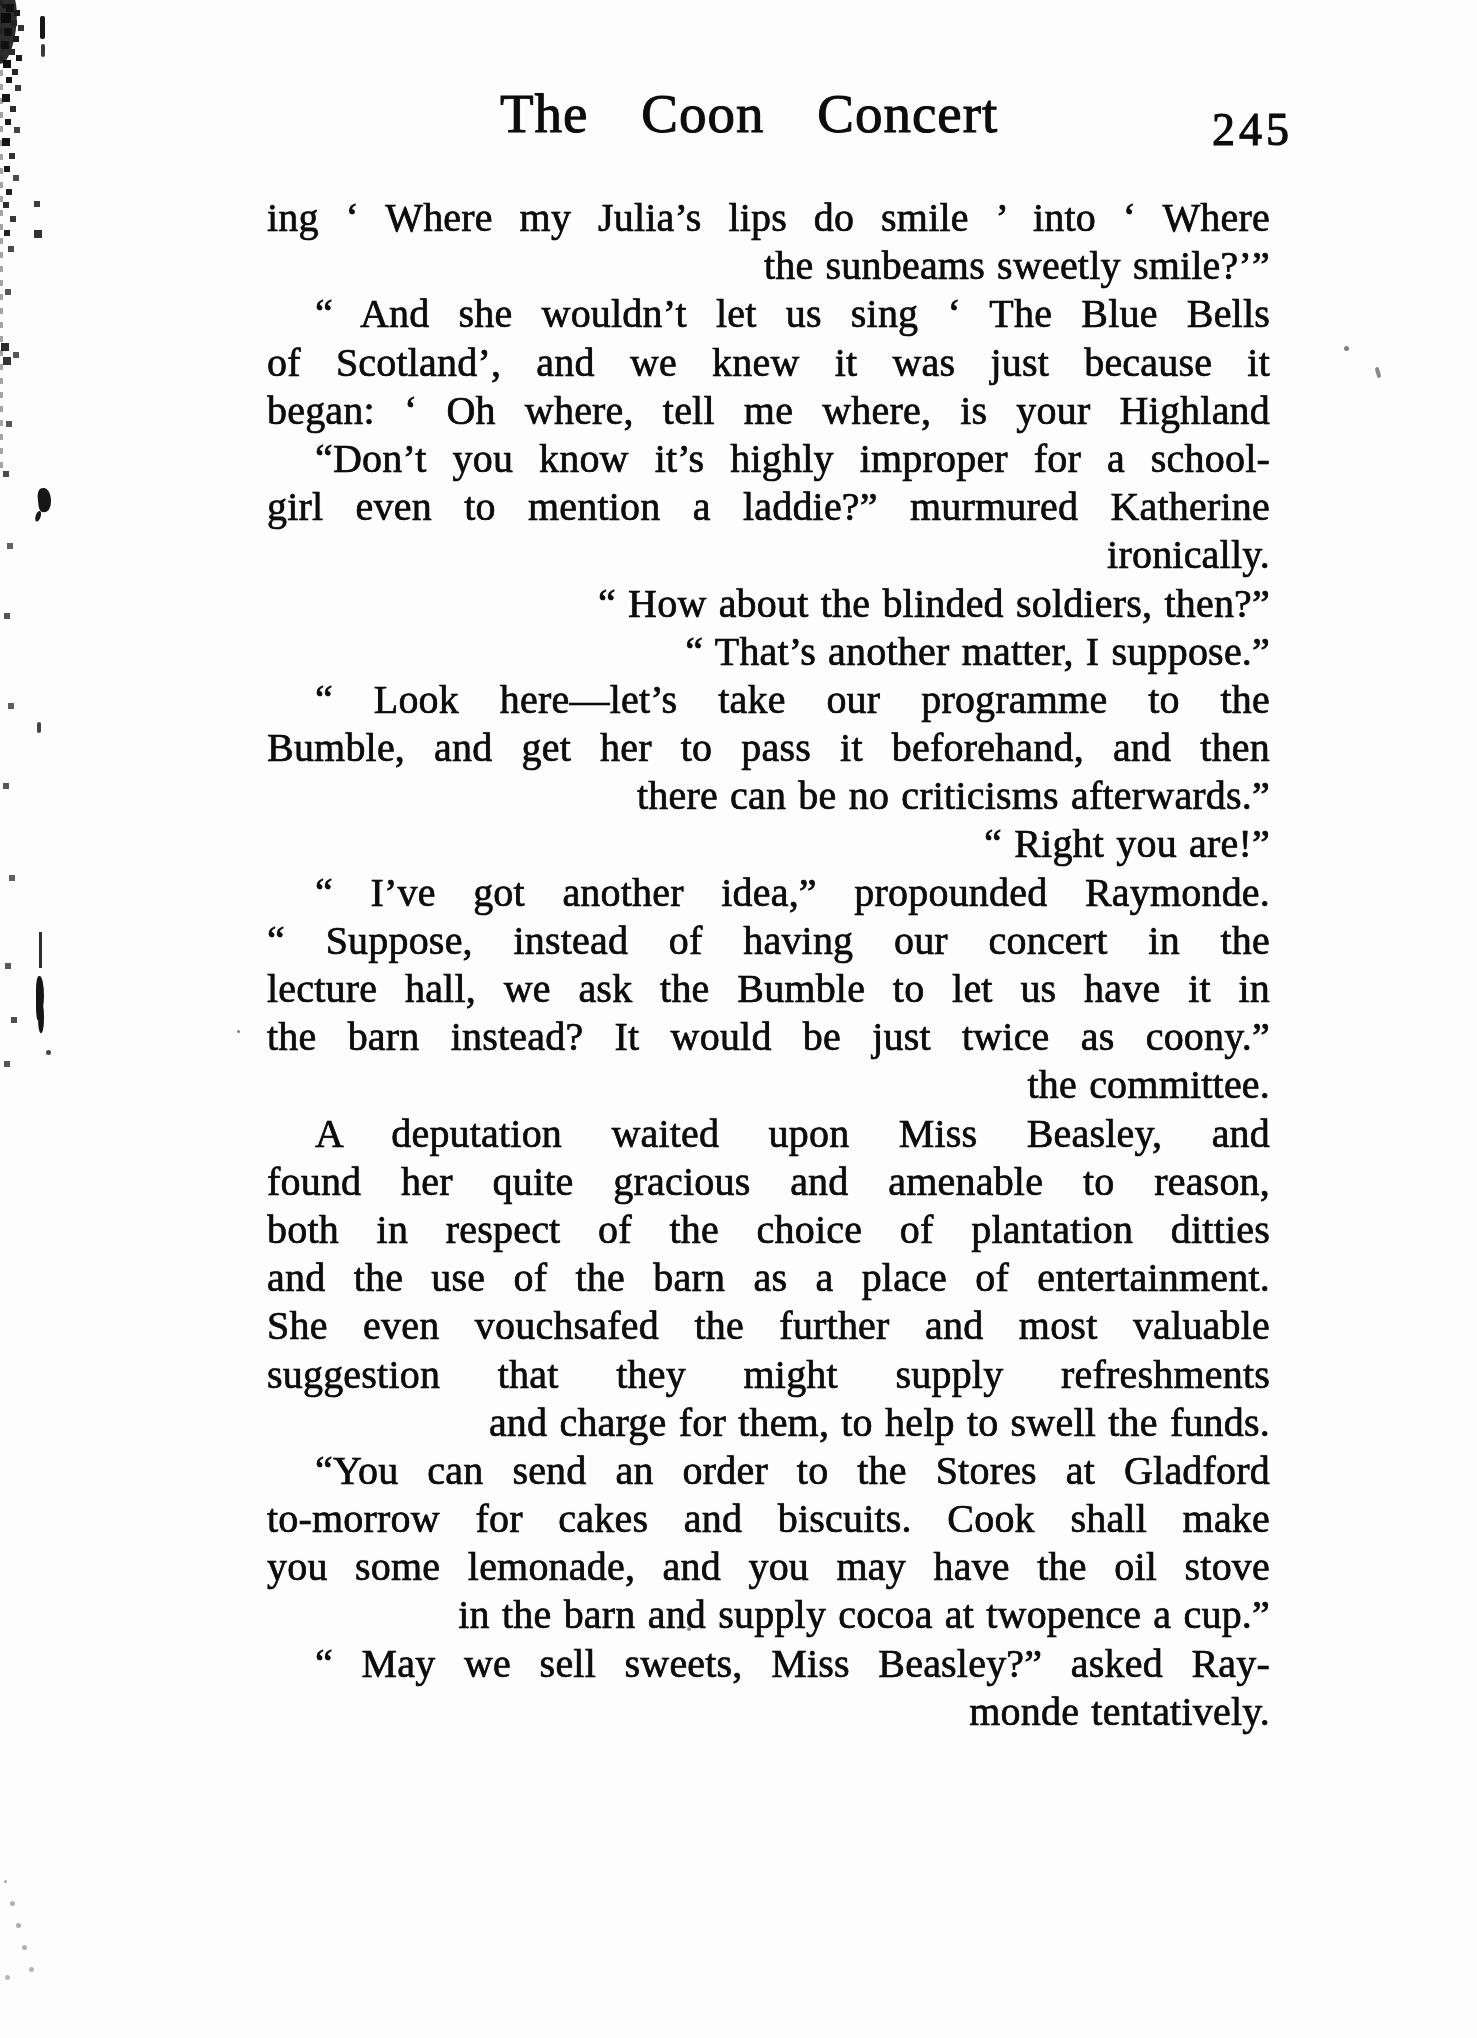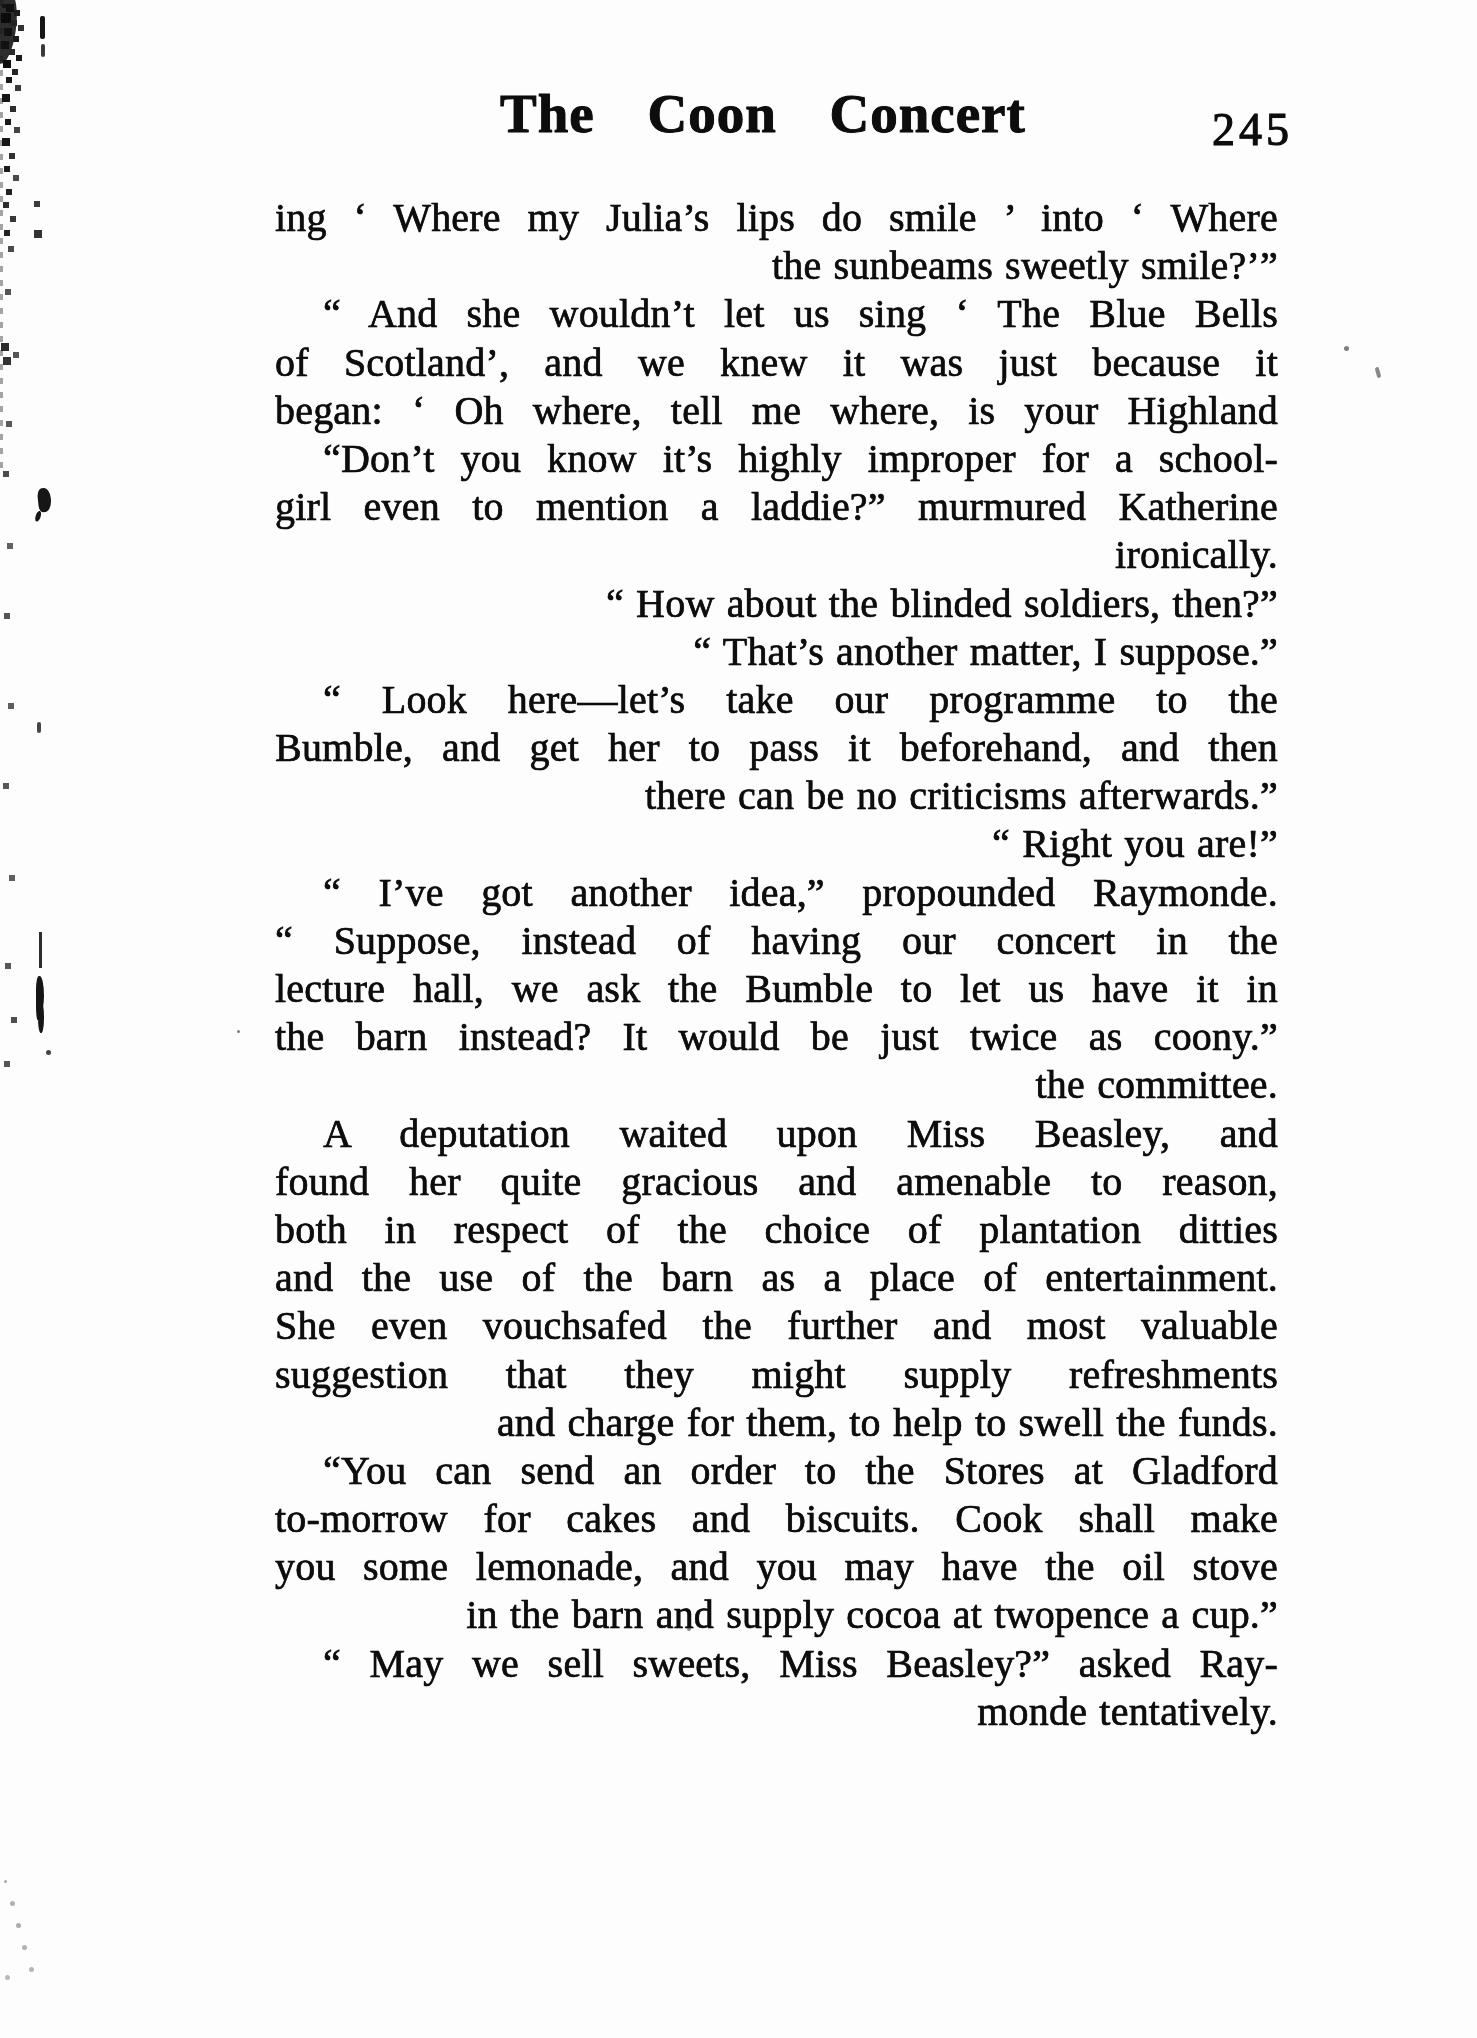--- a/index.html
+++ b/index.html
@@ -20,21 +20,21 @@
     inset: 0;
     background: var(--paper, #fdfdfd);
   }
   
   .title {
     position: absolute;
     left: 500px;
     top: 84px;
     font-size: 55px;
     line-height: 1.1;
-    font-weight: bold;
+    font-weight: normal;
     margin: 0;
     word-spacing: 38px;
     letter-spacing: 1px;
     white-space: nowrap;
     -webkit-text-stroke: 0.9px #0d0d0d;
     text-shadow: 0 0 0.8px rgba(10,10,10,0.9);
   }
   .page-number {
     position: absolute;
     left: 1204px;
@@ -44,21 +44,20 @@
     -webkit-text-stroke: 1px #0d0d0d;
     text-shadow: 0 0 0.8px rgba(10,10,10,0.9);
     margin-left: 8px;
   }
   
   .text-block {
     position: absolute;
     left: 267px;
     top: 194px;
     width: 1003px;
-    margin-left: 8px;
   }
   .line {
     height: 48.2px;
     line-height: 48.2px;
     font-size: 40px;
     letter-spacing: 0.2px;
     word-spacing: 2px;
     overflow: hidden;
     -webkit-text-stroke: 0.55px #0d0d0d;
     text-shadow: 0 0 0.7px rgba(10,10,10,0.82);

